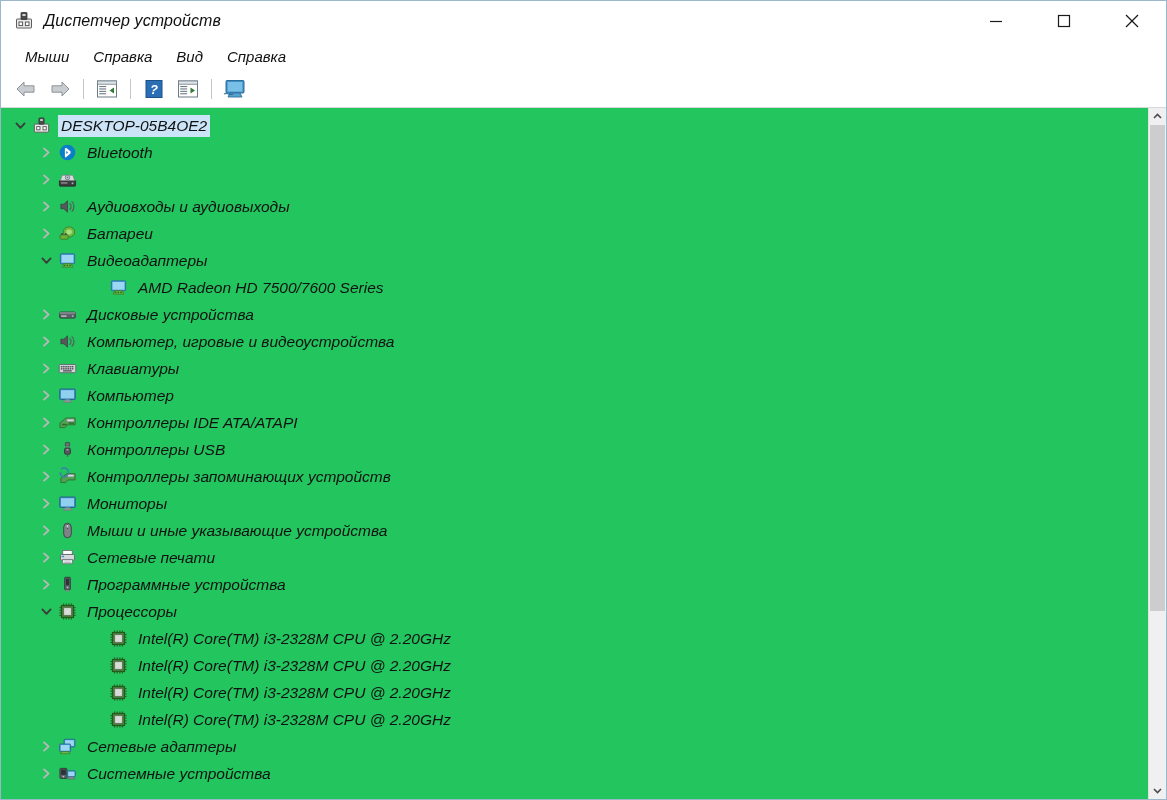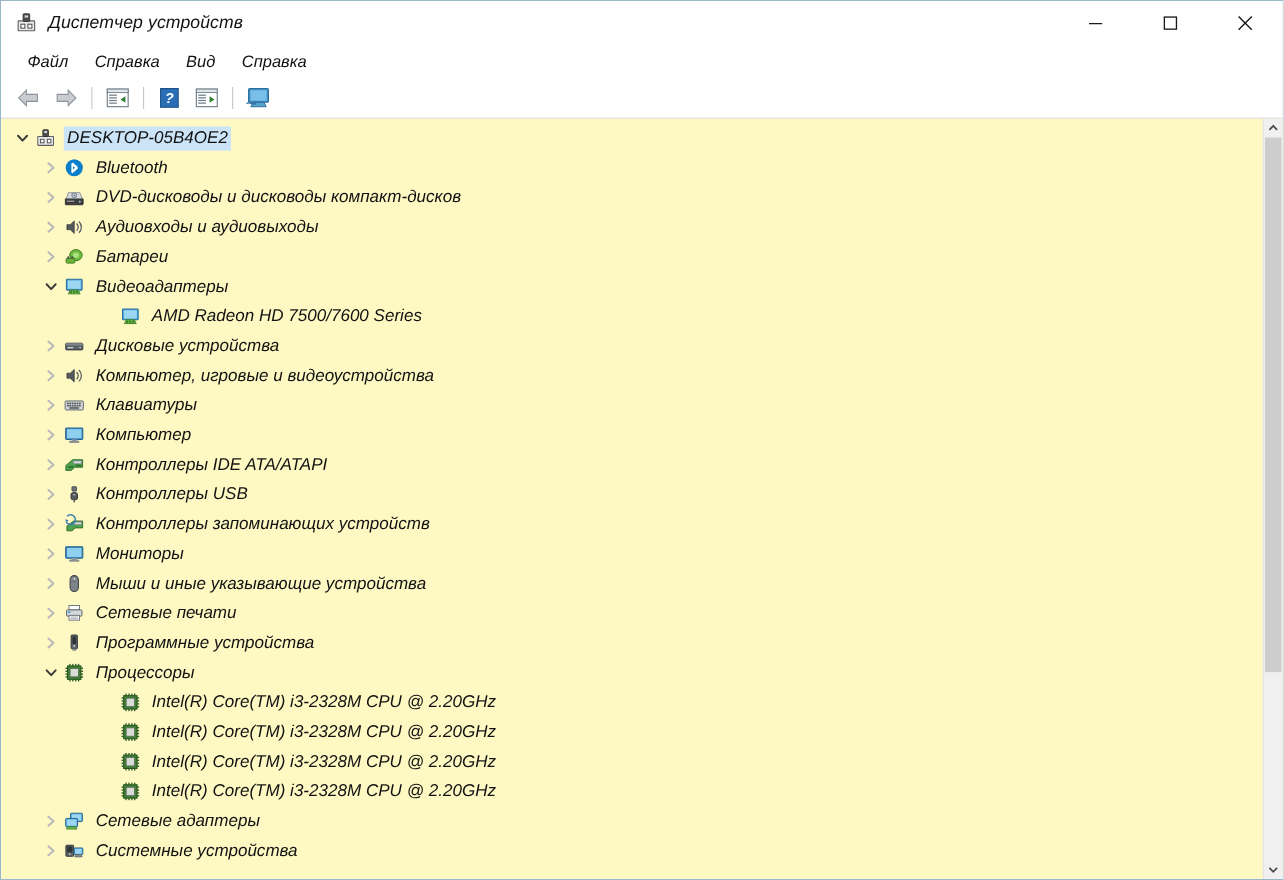--- a/index.html
+++ b/index.html
@@ -104,21 +104,21 @@
     background: #c6c6c6;
     margin: 0 6px;
   }
 
   
   #content {
     flex: 1 1 auto;
     display: flex;
     position: relative;
     overflow: hidden;
-    background: #fef9c3;
+    background: #22c55e;
   }
   #tree {
     flex: 1 1 auto;
     padding-top: 4px;
     overflow: hidden;
     position: relative;
   }
 
   .row {
     height: 27px;
@@ -225,21 +225,21 @@
       <div class="win-btn close">
         <svg width="16" height="16" viewBox="0 0 16 16">
           <line x1="2" y1="2" x2="14" y2="14" stroke="#1a1a1a" stroke-width="1.3"></line>
           <line x1="14" y1="2" x2="2" y2="14" stroke="#1a1a1a" stroke-width="1.3"></line>
         </svg>
       </div>
     </div>
   </div>
 
   <div id="menubar">
-    <div class="menu-item">Файл</div>
+    <div class="menu-item">Мыши</div>
     <div class="menu-item">Справка</div>
     <div class="menu-item">Вид</div>
     <div class="menu-item">Справка</div>
   </div>
 
   <div id="toolbar">
 
     <div class="tb-btn">
       <svg width="24" height="20" viewBox="0 0 24 20">
         <path d="M10 3 L3 10 L10 17 L10 13.2 L20 13.2 L20 6.8 L10 6.8 Z" fill="#c9cdd1" stroke="#8d9398" stroke-width="1"></path>
@@ -341,21 +341,20 @@
           <span class="ico">
             <svg width="19" height="19" viewBox="0 0 20 20">
               <rect x="1.5" y="11" width="17" height="6" rx="0.8" fill="#3c3c3c" stroke="#222" stroke-width="0.8"></rect>
                 <rect x="3" y="13" width="7" height="1.3" fill="#9a9a9a"></rect>
                 <circle cx="15.3" cy="14" r="1" fill="#8fb0c7"></circle>
                 <path d="M2.5 11 L4.5 5.5 L15.5 5.5 L17.5 11 Z" fill="#d9dcdf" stroke="#7d858b" stroke-width="0.8"></path>
                 <circle cx="10" cy="8" r="2.4" fill="#b7c3cb" stroke="#6f777c" stroke-width="0.8"></circle>
                 <circle cx="10" cy="8" r="0.7" fill="#4f585e"></circle>
             </svg>
           </span>
-          <span class="lbl">DVD-дисководы и дисководы компакт-дисков</span>
         </div>
         <div class="row lvl1">
           <span class="chev">
             <svg width="11" height="11" viewBox="0 0 11 11">
               <path d="M3 1.4 L7.6 5.5 L3 9.6" fill="none" stroke="#b8b8b8" stroke-width="1.8" stroke-linecap="round" stroke-linejoin="round"></path>
             </svg>
           </span>
           <span class="ico">
             <svg width="19" height="19" viewBox="0 0 20 20">
               <path d="M3 7.6 L6.2 7.6 L10 4 L10 16 L6.2 12.4 L3 12.4 Z" fill="#55595c" stroke="#35383a" stroke-width="0.7"></path>

